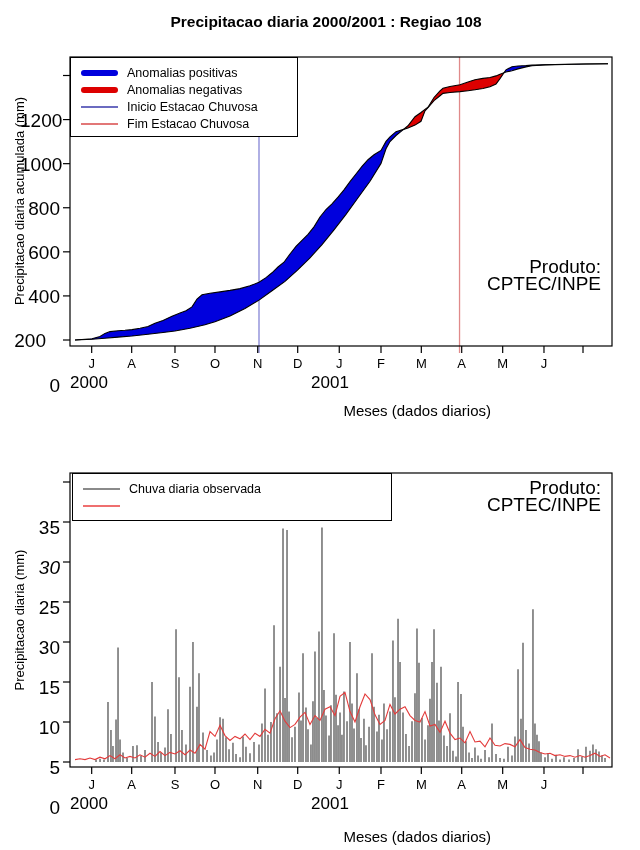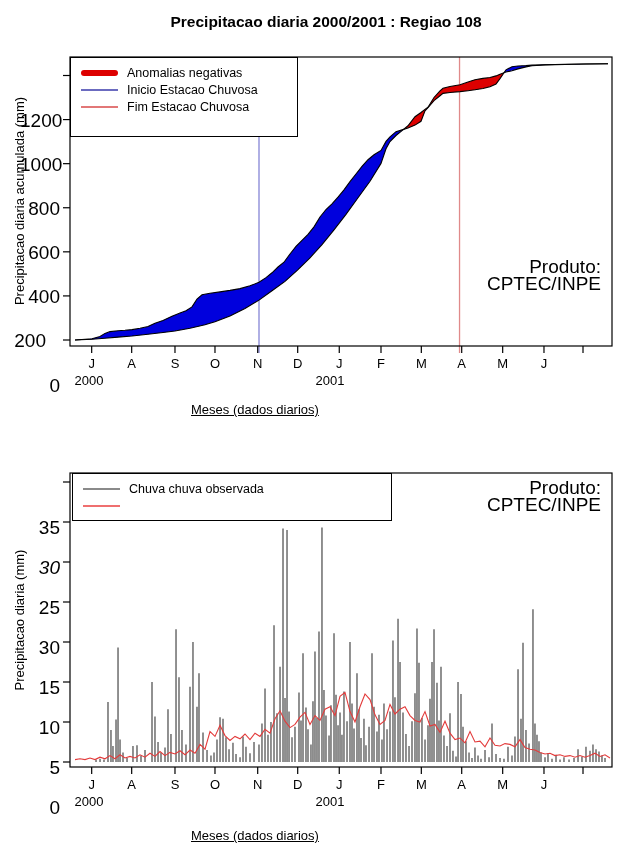--- a/index.html
+++ b/index.html
@@ -3,22 +3,22 @@
 <meta charset="utf-8">
 <style>
   html,body{margin:0;padding:0;background:#fff;}
   .stage{position:relative;width:640px;height:850px;background:#fff;overflow:hidden;
          font-family:"Liberation Sans",sans-serif;color:#000;}
   .stage svg{position:absolute;left:0;top:0;}
   .abs{position:absolute;}
   .title{font-size:15.5px;font-weight:bold;text-align:center;}
   .tick-num{font-size:19px;text-align:right;margin-top:42px;}
   .month-lab{font-size:13px;text-align:center;}
-  .year-lab{font-size:13px;text-align:center;}
-  .axis-title{font-size:13px;text-align:left;text-decoration:underline;}
+  .year-lab{font-size:17px;text-align:center;}
+  .axis-title{font-size:15px;text-align:right;}
   .y-title{font-size:13px;text-align:center;transform:rotate(-90deg);}
   .produto{font-size:19px;text-align:right;line-height:17px;}
   .legend-box{position:absolute;background:#fff;border:1px solid #000;box-sizing:border-box;
               padding:6px 0 0 10px;}
   .legend-row{display:flex;align-items:center;height:17px;}
   .legend-sample{width:37px;flex:0 0 37px;margin-right:9px;display:flex;align-items:center;}
   .legend-sample .bar-thick{width:100%;height:6px;border-radius:3px;}
   .legend-sample .bar-thin{width:100%;height:2px;}
   .legend-label{font-size:12.5px;white-space:nowrap;}
 </style>
@@ -254,20 +254,26 @@
 
   <div class="abs y-title" style="left:-130px;top:193px;width:300px;height:16px;">Precipitacao diaria acumulada (mm)</div>
   <div class="abs axis-title" style="left:191px;top:402px;width:300px;">Meses (dados diarios)</div>
   <div class="abs produto" style="right:39px;top:258px;">
     <div>Produto:</div>
     <div>CPTEC/INPE</div>
   </div>
   <div id="legend-top" class="legend-box" style="left:70px;top:57px;width:228px;height:80px;">
       <div class="legend-row">
         <span class="legend-sample">
+          <span class="bar-thick" style="background: rgb(0, 0, 221);"></span>
+        </span>
+        <span class="legend-label">Anomalias positivas</span>
+      </div>
+      <div class="legend-row">
+        <span class="legend-sample">
           <span class="bar-thick" style="background: rgb(221, 0, 0);"></span>
         </span>
         <span class="legend-label">Anomalias negativas</span>
       </div>
       <div class="legend-row">
         <span class="legend-sample">
           <span class="bar-thin" style="background: rgb(107, 107, 192);"></span>
         </span>
         <span class="legend-label">Inicio Estacao Chuvosa</span>
       </div>
@@ -308,21 +314,21 @@
   <div class="abs axis-title" style="left:191px;top:828px;width:300px;">Meses (dados diarios)</div>
   <div class="abs produto" style="right:39px;top:479px;">
     <div>Produto:</div>
     <div>CPTEC/INPE</div>
   </div>
   <div id="legend-bottom" class="legend-box" style="left:72px;top:473px;width:320px;height:48px;">
       <div class="legend-row">
         <span class="legend-sample">
           <span class="bar-thin" style="background: rgb(138, 138, 138);"></span>
         </span>
-        <span class="legend-label">Chuva chuva observada</span>
+        <span class="legend-label">Chuva diaria observada</span>
       </div>
       <div class="legend-row">
         <span class="legend-sample">
           <span class="bar-thin" style="background: rgb(239, 111, 111);"></span>
         </span>
       </div>
     </div>
   <div id="ylabels-bottom">
       <div class="abs tick-num" style="left: 20px; top: 754.5px; width: 40px;">0</div>
       <div class="abs tick-num" style="left: 20px; top: 714.5px; width: 40px;">5</div>

